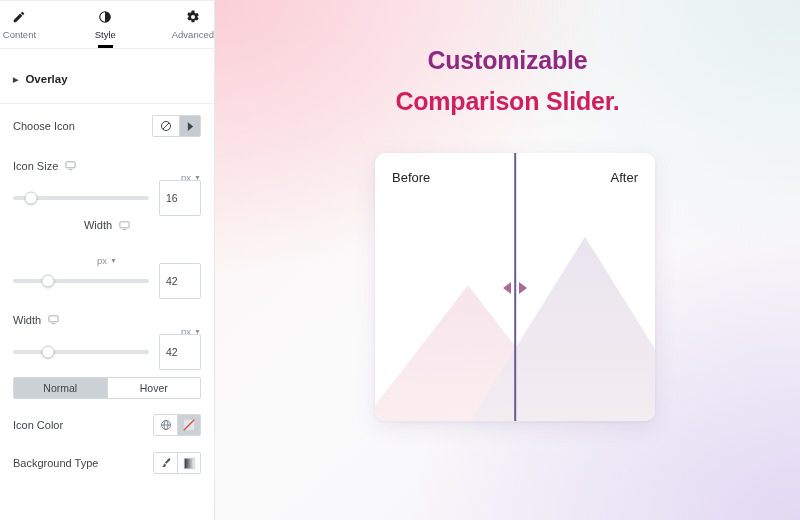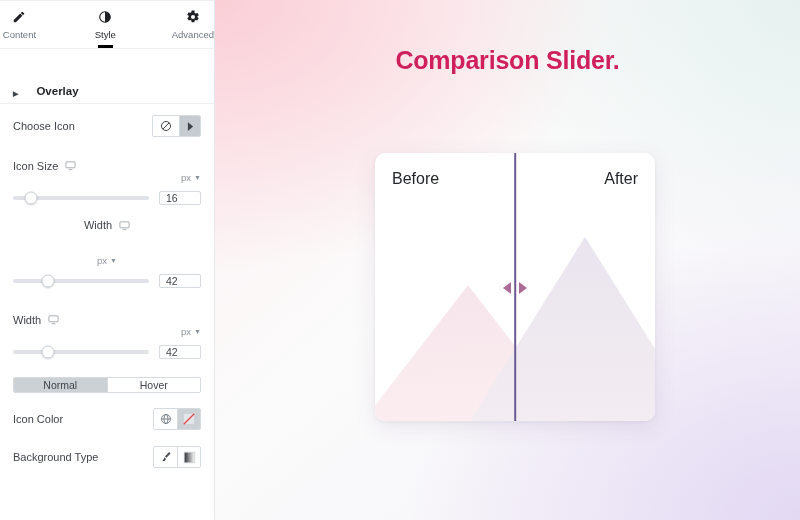--- a/index.html
+++ b/index.html
@@ -40,21 +40,21 @@
   }
   .tab .tab-ico { height: 15px; display:flex; align-items:center; justify-content:center; }
   .tab .tab-lbl { font-size: 9.5px; color: #6d7882; }
   .tab.active .tab-lbl { color: #1f2124; }
   .tab.active::after {
     content: ""; position: absolute; left: 12px; right: 12px; bottom: 0;
     height: 3px; background: #000;
   }
 
   .section-head {
-    height: 36px; display: flex; align-items: flex-end; gap: 18px;
+    height: 36px; display: flex; align-items: center; gap: 7px;
     padding: 0 13px;
     font-size: 11.5px; font-weight: bold; color: #1f2124;
     cursor: pointer;
   }
   .sec-divider { height:1px; background:#eceef0; margin: 0; }
   .caret { font-size: 7px; color: #3f444b; line-height: 1; }
 
   .row {
     display: flex; align-items: center;
     padding: 0 13px; min-height: 28px;
@@ -73,40 +73,40 @@
   .track {
     position: relative; flex: 1; height: 4px; border-radius: 2px; background: #dfe3e7;
     cursor: pointer;
   }
   .thumb {
     position: absolute; top: 50%; width: 13px; height: 13px; border-radius: 50%;
     background: #fff; border: 1px solid #c9ced4; transform: translate(-50%,-50%);
     box-shadow: 0 1px 2px rgba(0,0,0,.14); cursor: grab;
   }
   .numbox {
-    width: 42px; height: 14px; border: 1px solid #d5dade; border-radius: 2px;
+    width: 42px; height: 36px; border: 1px solid #d5dade; border-radius: 2px;
     background: #fff; font-size: 10.5px; color: #3f444b;
     display: flex; align-items: center; padding-left: 6px; cursor: text;
   }
 
   
   .icon-picker { display: flex; border: 1px solid #d5dade; border-radius: 2px; overflow: hidden; height: 22px;}
   .icon-picker .ip-main {
     width: 26px; display: flex; align-items: center; justify-content: center;
     background: #fff; cursor: pointer;
   }
   .icon-picker .ip-arrow {
     width: 21px; display: flex; align-items: center; justify-content: center;
     background: #c5cbd1; border-left: 1px solid #d5dade; cursor: pointer;
   }
 
   
   .toggle-wrap {
     display: flex; margin: 10px 13px 0 13px;
-    border: 1px solid #d5dade; border-radius: 2px; overflow: hidden; height: 16px;
+    border: 1px solid #d5dade; border-radius: 2px; overflow: hidden; height: 22px;
   }
   .toggle-wrap .tg {
     flex: 1; display: flex; align-items: center; justify-content: center;
     font-size: 10.5px; color: #3f444b; cursor: pointer; background: #fff;
   }
   .toggle-wrap .tg.on { background: #ccd1d6; }
   .toggle-wrap .tg + .tg { border-left: 1px solid #d5dade; }
 
   
   .btn-group { display: flex; border: 1px solid #d5dade; border-radius: 2px; overflow: hidden; height: 22px; }
@@ -135,21 +135,21 @@
   .headline .l2 { color: #cf1f5d; display: block; }
 
   .card {
     position: absolute; left: 160px; top: 153px;
     width: 280px; height: 268px;
     background: #ffffff; border-radius: 10px;
     box-shadow: 0 6px 22px rgba(90,60,110,.10), 0 1px 4px rgba(90,60,110,.06);
     overflow: hidden;
   }
   .card-label {
-    position: absolute; top: 17px; font-size: 16px; color: #22252a;
+    position: absolute; top: 17px; font-size: 13px; color: #22252a;
   }
   .card-label.before { left: 17px; }
   .card-label.after  { right: 17px; }
 
   .mtn { position: absolute; bottom: 0; }
   .mtn-left {
     left: -12px; bottom: 0; width: 210px; height: 140px;
     background: linear-gradient(175deg, #f6e5ec 0%, #fbeef0 100%);
     clip-path: polygon(0% 100%, 50% 3%, 100% 100%);
     border-radius: 4px;
@@ -344,20 +344,21 @@
             </svg>
         </div>
       </div>
     </div>
 
   </aside>
 
   <main id="preview">
 
     <div class="headline">
+      <span class="l1">Customizable</span>
       <span class="l2">Comparison Slider.</span>
     </div>
 
     <div class="card">
       <div class="mtn mtn-left"></div>
       <div class="mtn mtn-right"></div>
 
       <span class="card-label before">Before</span>
       <span class="card-label after">After</span>
 

